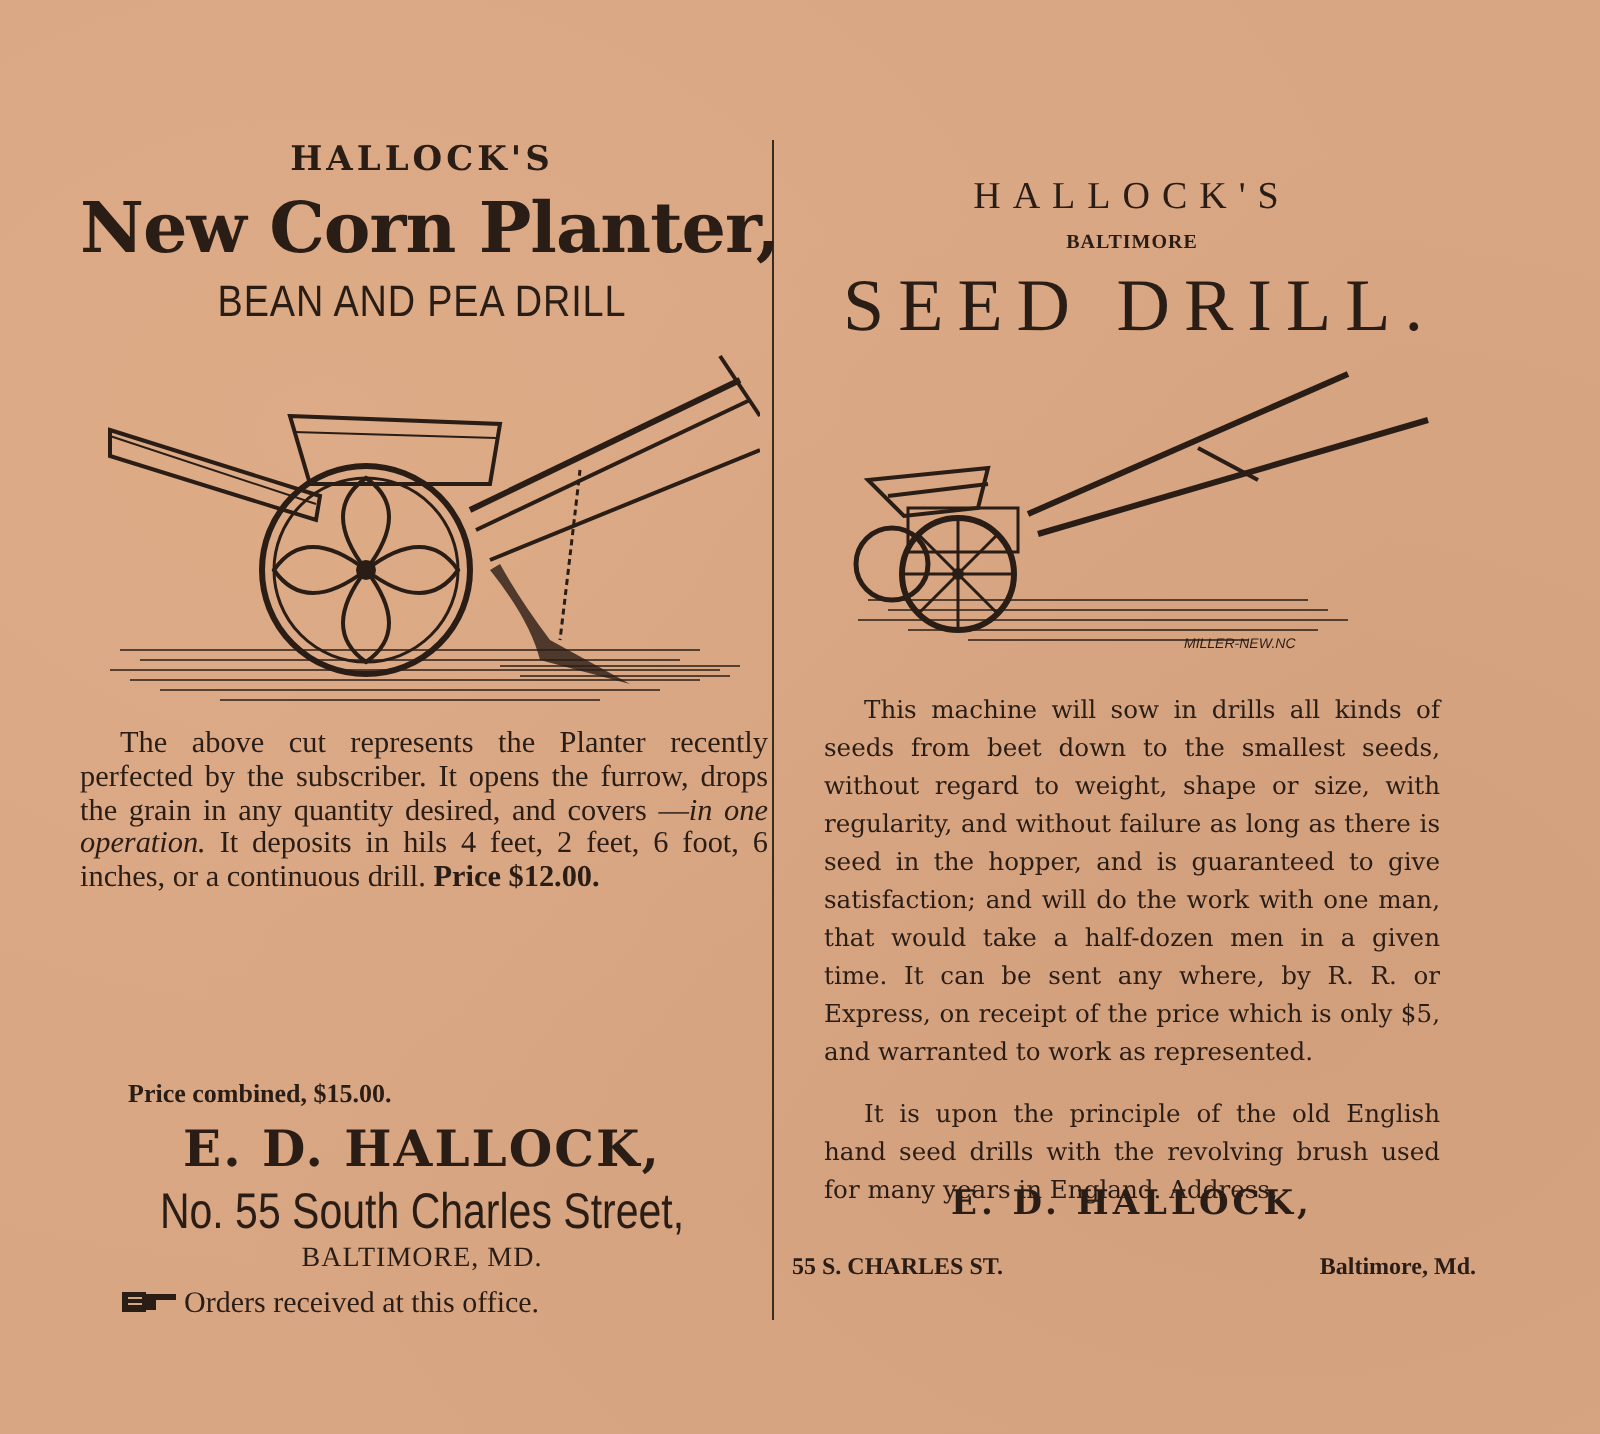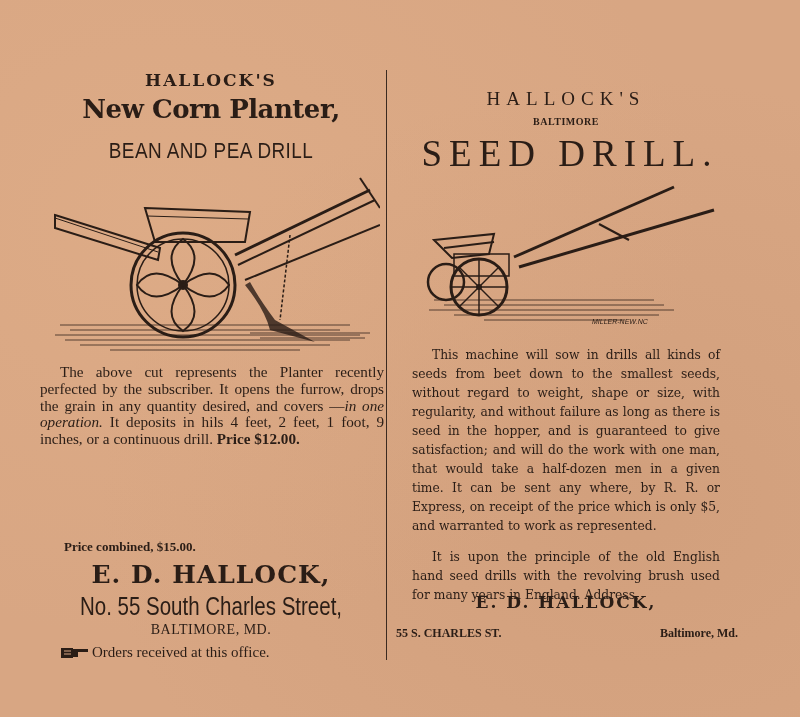--- a/index.html
+++ b/index.html
@@ -25,21 +25,21 @@
   .left { left:40px; width:342px; }
   .right { left:396px; width:340px; }
 
   .l-kicker {
     position:absolute; top:70px; left:0; width:100%;
     text-align:center; font-weight:bold; font-size:17px; letter-spacing:2px;
     font-family:"DejaVu Serif", serif;
   }
   .l-title {
     position:absolute; top:94px; left:0; width:100%;
-    text-align:center; font-weight:bold; font-size:26px; letter-spacing:-0.5px;
+    text-align:center; font-weight:bold; font-size:35px; letter-spacing:-0.5px;
     font-family:"DejaVu Serif", serif; white-space:nowrap;
   }
   .l-sub {
     position:absolute; top:138px; left:0; width:100%;
     text-align:center; font-size:22px; letter-spacing:0.5px;
     font-family:"Liberation Sans", sans-serif; transform:scaleX(0.86); transform-origin:center;
   }
   .l-illus { position:absolute; top:170px; left:10px; width:330px; height:190px; }
 
   .l-body {
@@ -64,21 +64,21 @@
     position:absolute; top:592px; left:0; width:100%; text-align:center;
     font-size:25px; font-family:"Liberation Sans", sans-serif;
     transform:scaleX(0.82); transform-origin:center; white-space:nowrap;
   }
   .l-city {
     position:absolute; top:622px; left:0; width:100%; text-align:center;
     font-size:14px; letter-spacing:0.5px; font-family:"Liberation Serif", serif;
   }
   .l-orders {
     position:absolute; top:644px; left:20px;
-    font-size:15px; font-family:"Liberation Serif", serif; display:flex; align-items:center;
+    font-size:15px; font-family:"Liberation Serif", serif; display:flex; align-items:flex-start;
   }
   .hand { width:30px; height:14px; margin-right:2px; }
 
   .r-kicker {
     position:absolute; top:88px; left:0; width:100%; text-align:center;
     font-size:19px; letter-spacing:6px; font-family:"Liberation Serif", serif;
   }
   .r-improved {
     position:absolute; top:116px; left:0; width:100%; text-align:center;
     font-size:10px; font-weight:bold; letter-spacing:0.5px; font-family:"Liberation Serif", serif;
@@ -151,21 +151,21 @@
     <circle cx="133" cy="115" r="5" fill="#2a1d16"></circle>
     <g fill="none" stroke="#2a1d16" stroke-width="2">
       <path d="M133 115 Q 110 85 133 69 Q 156 85 133 115"></path>
       <path d="M133 115 Q 110 145 133 161 Q 156 145 133 115"></path>
       <path d="M133 115 Q 103 92 87 115 Q 103 138 133 115"></path>
       <path d="M133 115 Q 163 92 179 115 Q 163 138 133 115"></path>
     </g>
   </svg>
 
   <div class="l-body">
-    <p><span>The above cut represents the Planter recently perfected by the subscriber. It opens the furrow, drops the grain in any quantity desired, and covers —</span><em>in one operation.</em><span> It deposits in hils 4 feet, 2 feet, 1 foot, 9 inches, or a continuous drill. </span><b>Price $12.00.</b></p>
+    <p><span>The above cut represents the Planter recently perfected by the subscriber. It opens the furrow, drops the grain in any quantity desired, and covers —</span><em>in one operation.</em><span> It deposits in hils 4 feet, 2 feet, 6 foot, 6 inches, or a continuous drill. </span><b>Price $12.00.</b></p>
   </div>
 
   <div class="l-combined">Price combined, $15.00.</div>
   <div class="l-name">E. D. HALLOCK,</div>
   <div class="l-street">No. 55 South Charles Street,</div>
   <div class="l-city">BALTIMORE, MD.</div>
   <div class="l-orders">
     <svg class="hand" viewBox="0 0 30 14">
       <rect x="1" y="2" width="12" height="10" fill="#2a1d16"></rect>
       <path d="M13 3 L28 3 L28 6 L18 6 L18 11 L13 11 Z" fill="#2a1d16"></path>

